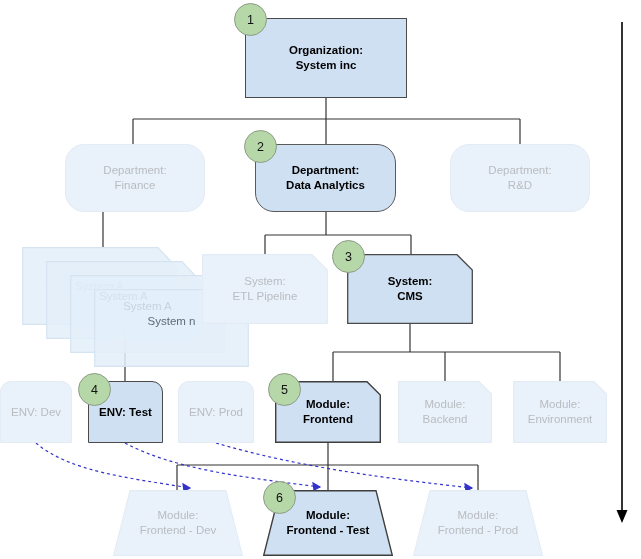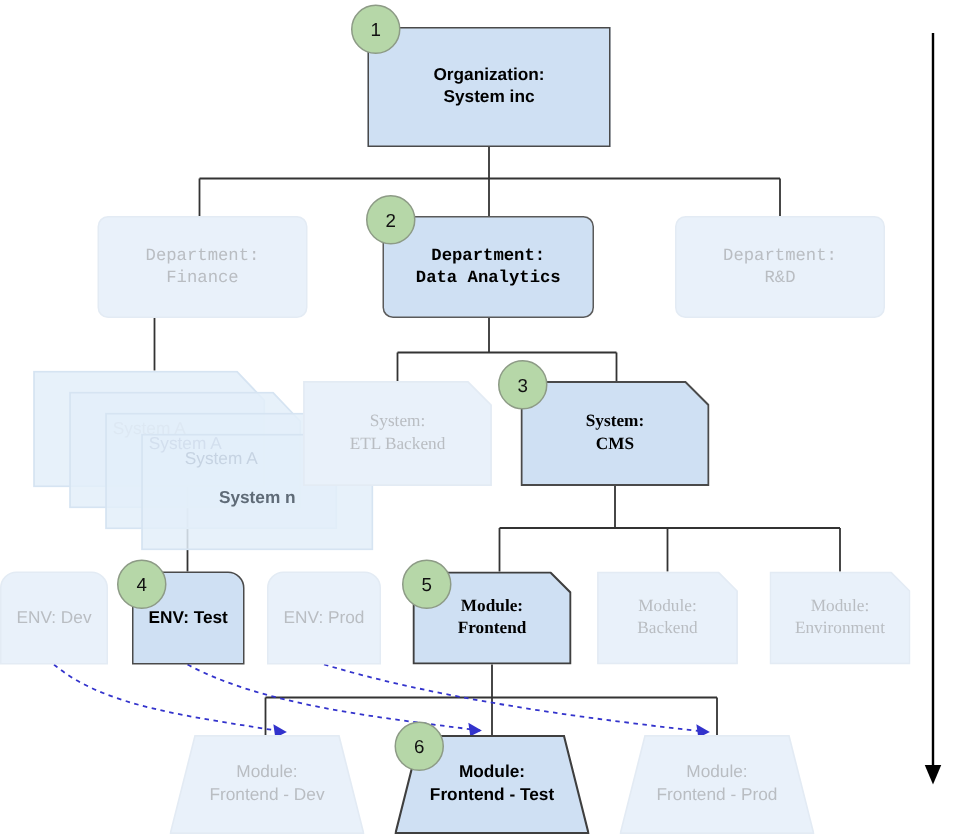--- a/index.html
+++ b/index.html
@@ -52,42 +52,41 @@
 
   
   .rect {
     border: 1.3px solid #4a4a4a;
     background: #cfe0f3;
   }
 
   
   .rrect {
     border: 1.3px solid #5a5a5a;
-    border-radius: 7px;
+    border-radius: 19px;
     background: #cfe0f3;
-    font-family: Liberation Mono, monospace;
   }
   .rrect.dimmed {
     border: 1.1px solid #e3ebf4;
     background: #e9f1fa;
   }
 
   
   .envbox {
     border: 1.4px solid #4a4a4a;
     border-radius: 11px 11px 0 0;
     background: #cfe0f3;
   }
   .envbox.dimmed {
     border: 1.1px solid #e3ebf4;
     background: #e9f1fa;
   }
 
   
-  .cutshape { background: transparent; font-family: Liberation Serif, serif; }
+  .cutshape { background: transparent; }
   .cutshape > svg {
     position: absolute;
     left: 0; top: 0;
     width: 100%; height: 100%;
   }
 
   
   .trap { background: transparent; }
   .trap > svg {
     position: absolute;
@@ -238,30 +237,30 @@
     </div>
     <div class="layer" style="left:72px; top:42px;">
       <svg viewBox="0 0 155 78" preserveAspectRatio="none">
         <path d="M 0.7 0.7 L 136 0.7 L 154.3 20 L 154.3 77.3 L 0.7 77.3 Z" fill="#e3eef9" fill-opacity="0.85" stroke="#d6e4f2" stroke-width="1.2"></path>
       </svg>
     </div>
 
     <div class="slabel" style="left:0px; top:32px; color:#dde8f3;">System A</div>
     <div class="slabel" style="left:24px; top:42px; color:#d3dfee;">System A</div>
     <div class="slabel" style="left:48px; top:52px; color:#c6d3e2;">System A</div>
-    <div class="slabel" style="left:72px; top:78px; color:#5f6b77;font-weight:bold;">System n</div>
+    <div class="slabel" style="left:72px; top:67px; color:#5f6b77;">System n</div>
   </div>
 
   <div class="node cutshape" style="left:202px; top:254px; width:126px; height:70px;">
     <svg viewBox="0 0 126 70" preserveAspectRatio="none">
       <path d="M 0.6 0.6 L 110 0.6 L 125.4 16 L 125.4 69.4 L 0.6 69.4 Z" fill="#e9f1fa" stroke="#e3ebf4" stroke-width="1.1"></path>
     </svg>
     <span class="lbl dim">
       <span>System:</span>
-      <span class="l2">ETL Backend</span>
+      <span class="l2">ETL Pipeline</span>
     </span>
   </div>
 
   <div class="node cutshape" style="left:347px; top:254px; width:126px; height:70px;">
     <svg viewBox="0 0 126 70" preserveAspectRatio="none">
       <path d="M 0.7 0.7 L 110 0.7 L 125.3 16 L 125.3 69.3 L 0.7 69.3 Z" fill="#cfe0f3" stroke="#4a4a4a" stroke-width="1.3"></path>
     </svg>
     <span class="lbl active">
       <span>System:</span>
       <span class="l2">CMS</span>

